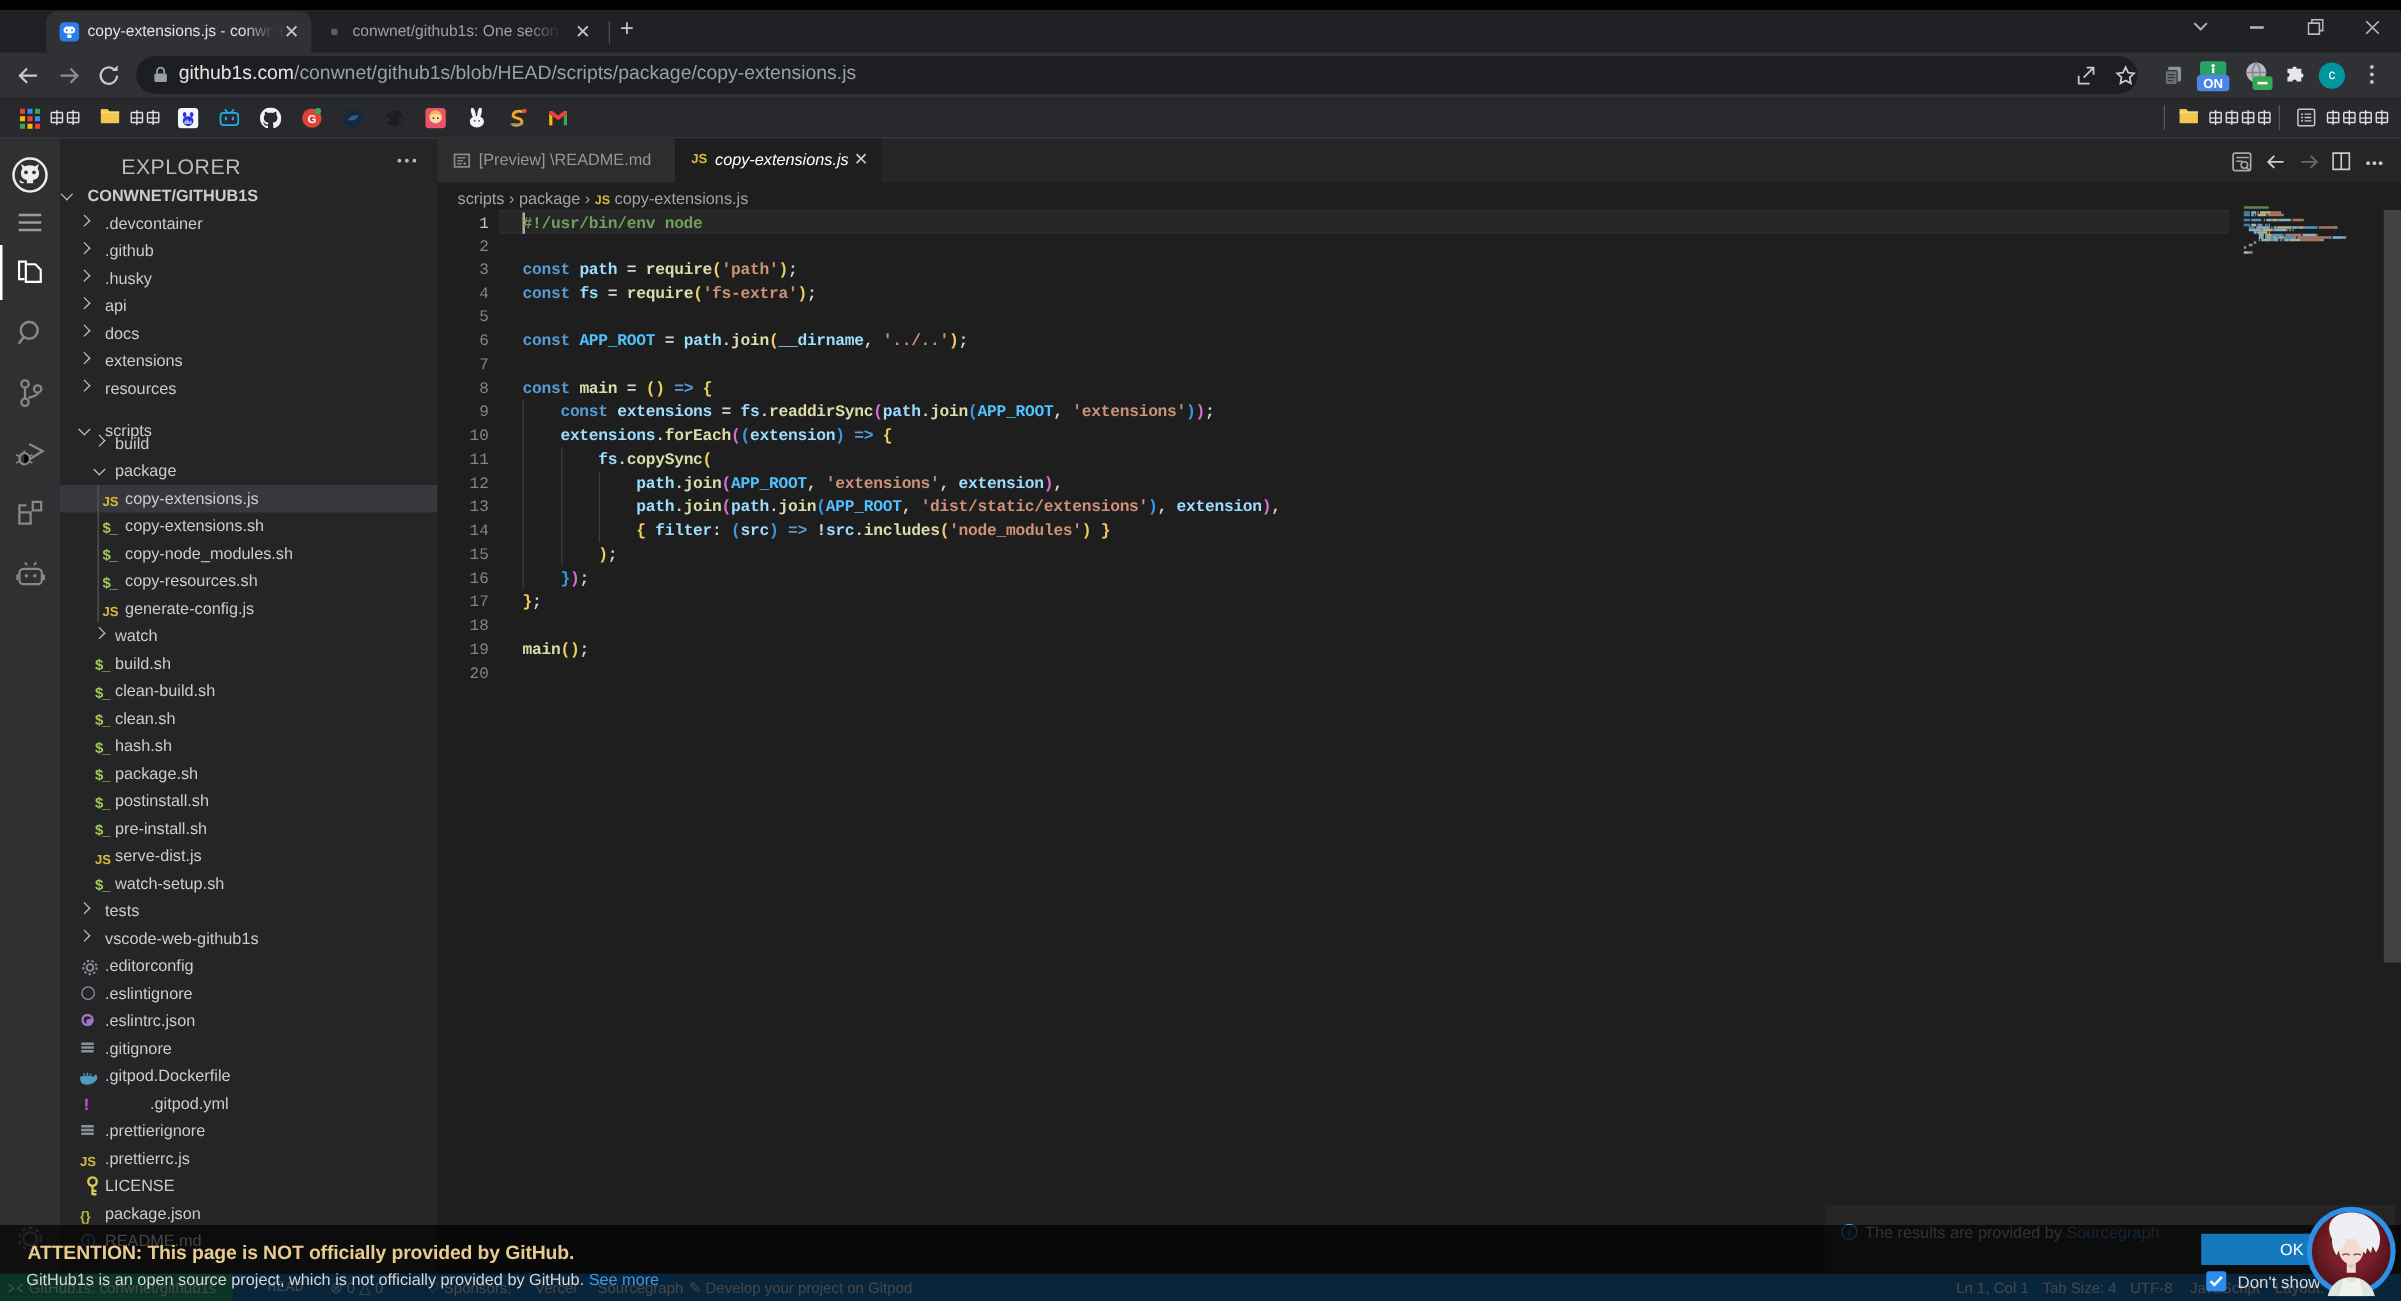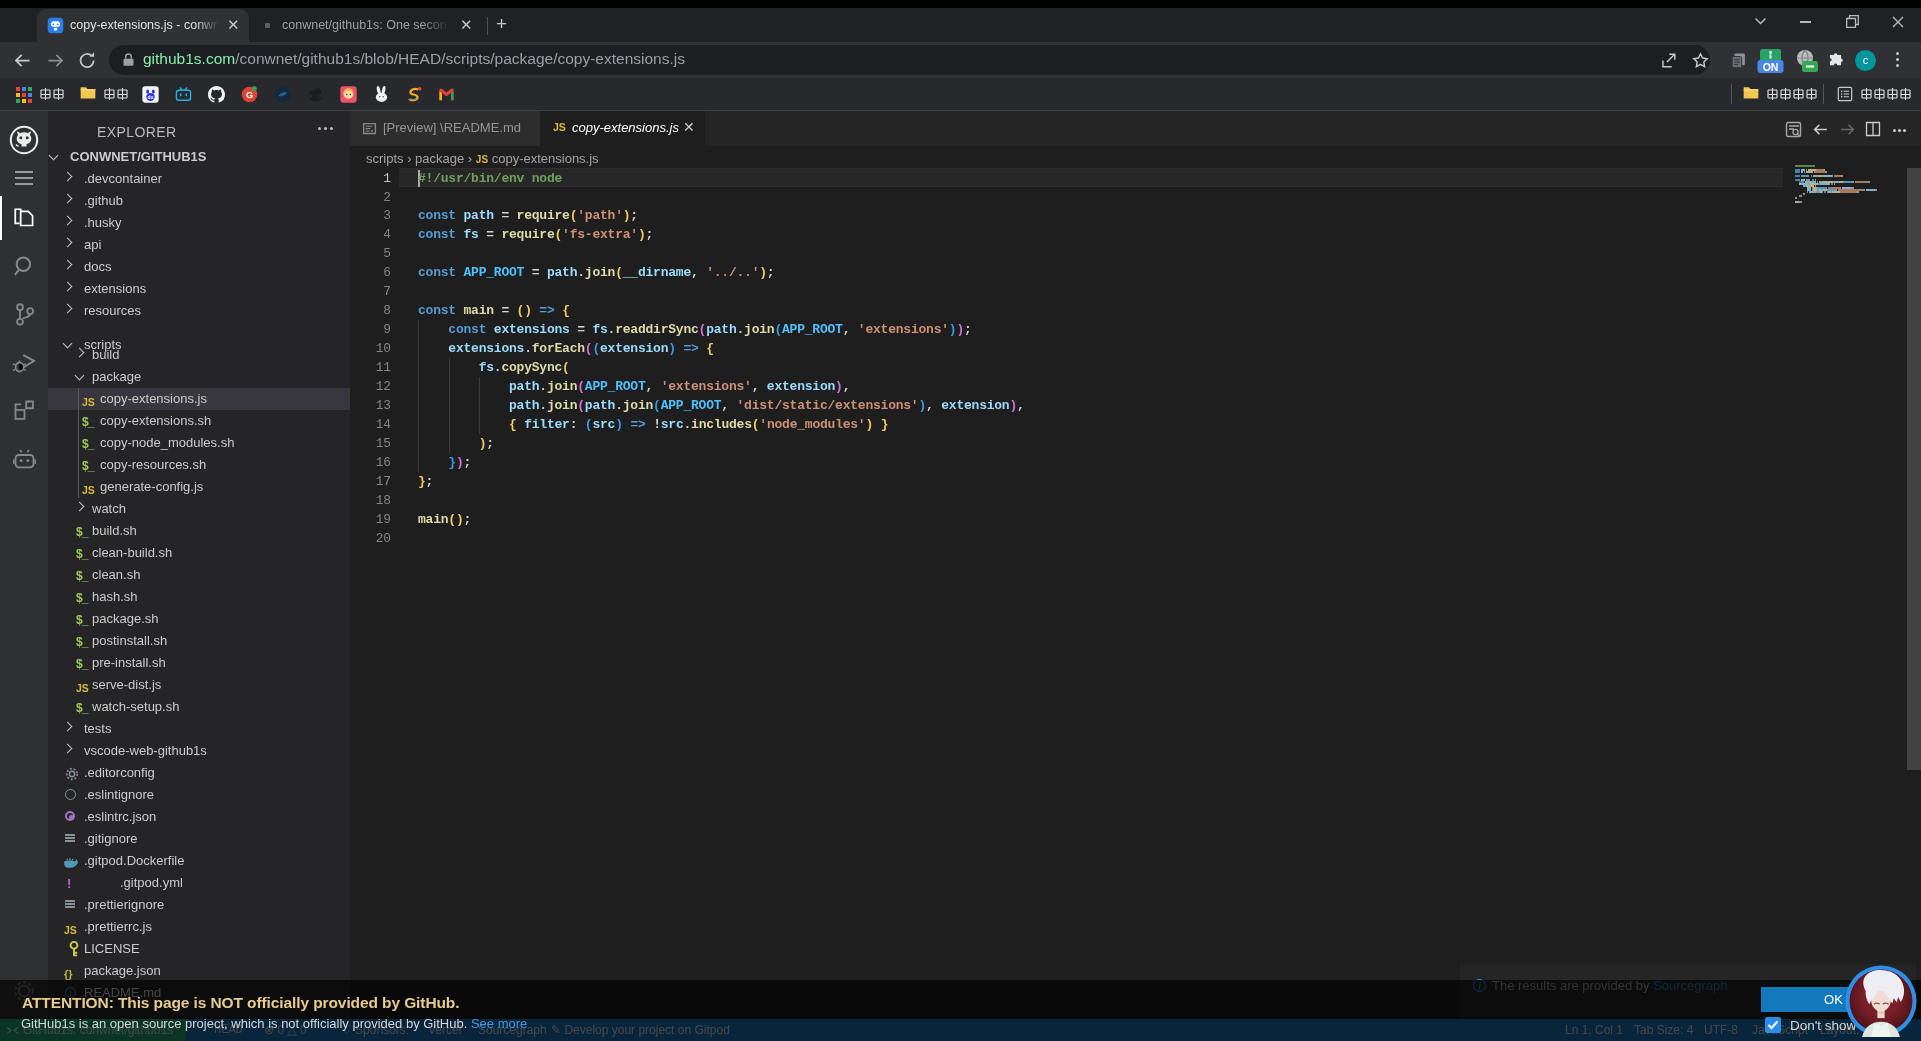--- a/index.html
+++ b/index.html
@@ -15,30 +15,30 @@
   #tab1fade { right:24px; top:9px; width:30px; height:16px; background:linear-gradient(90deg,rgba(47,49,52,0),#2f3134 80%); }
   .tabx { font-size:15px; color:#c3c6cb; }
   #tab2ttl { left:282px; top:18px; width:170px; height:16px; font-size:12.5px; color:#9aa0a6; white-space:nowrap; overflow:hidden; }
   #tab2fade { left:422px; top:18px; width:32px; height:16px; background:linear-gradient(90deg,rgba(32,33,36,0),#202124 85%); }
   #tabdiv { left:487px; top:17px; width:1px; height:18px; background:#4d5055; }
 
   
   #toolbar { left:0; top:42px; width:1921px; height:36px; background:#2f3134; }
   #omnibox { left:109px; top:45px; width:1601px; height:30px; background:#1d1e21; border-radius:15px; }
   #url { left:143px; top:50px; font-size:15.5px; color:#9aa0a6; white-space:nowrap; }
-  #url b { color:#86efac; font-weight:normal; }
+  #url b { color:#e5e5e5; font-weight:normal; }
 
   
   #bookmarks { left:0; top:78px; width:1921px; height:33px; background:#28292c; }
 
   
   #vscode { left:0; top:111px; width:1921px; height:930px; background:#1e1e1e; }
   #activitybar { left:0; top:0; width:48px; height:930px; background:#2f3031; }
   #sidebar { left:48px; top:0; width:302px; height:930px; background:#252527; }
-  #explhdr { left:68px; top:13px; font-size:14px; color:#bcbcbc; letter-spacing:.4px;padding-left:29px; }
+  #explhdr { left:68px; top:13px; font-size:17px; color:#bcbcbc; letter-spacing:.4px;padding-left:29px; }
   #tabbar { left:350px; top:0; width:1571px; height:35px; background:#252526; }
   #vtab1 { left:0; top:0; width:190px; height:35px; background:#2d2d2d; }
   #vtab2 { left:190px; top:0; width:165px; height:35px; background:#1e1e1e; }
   #breadcrumb { left:366px; top:40px; font-size:13px; color:#a3a3a3; }
 
   
   .row { position:absolute; left:0; width:302px; height:22px; line-height:22px; font-size:13px; color:#cccccc; white-space:nowrap; }
   .row .tw { position:absolute; top:3px; width:16px; height:16px; }
   .chev { position:absolute; top:4.5px; width:7px; height:7px; border-right:1.4px solid #c5c5c5; border-bottom:1.4px solid #c5c5c5; }
   .c-r { transform:rotate(-45deg); }

